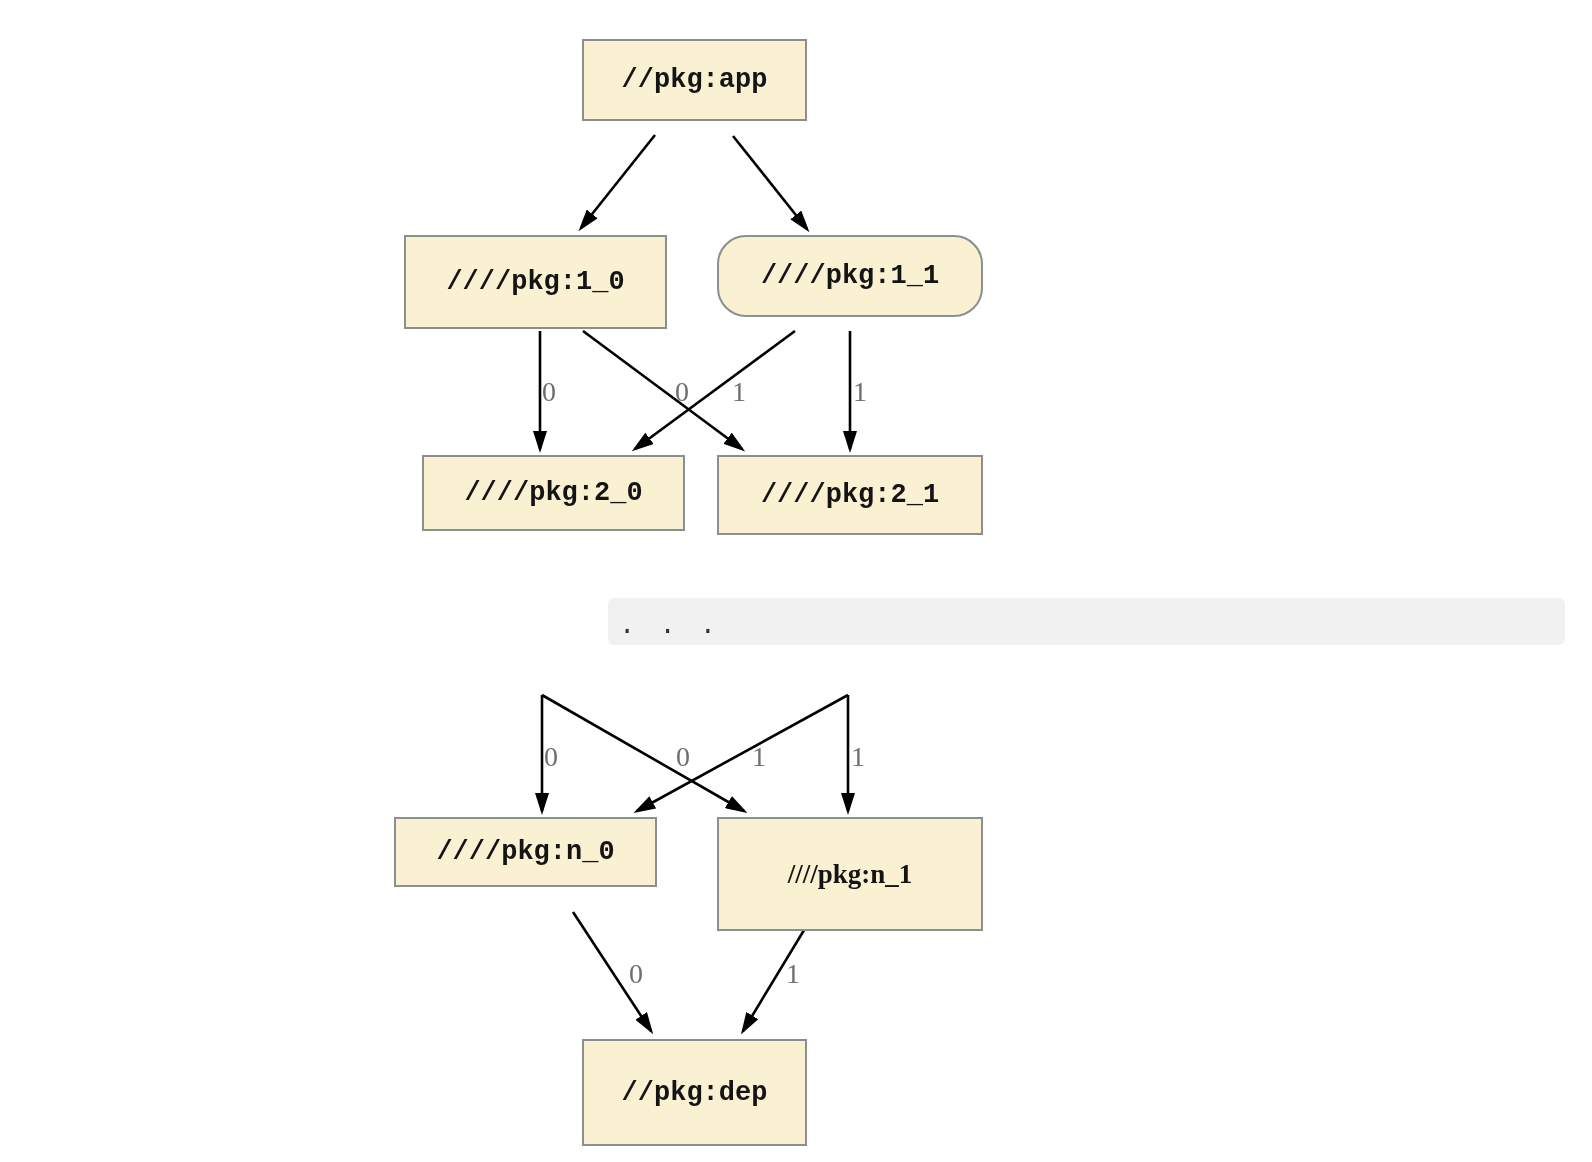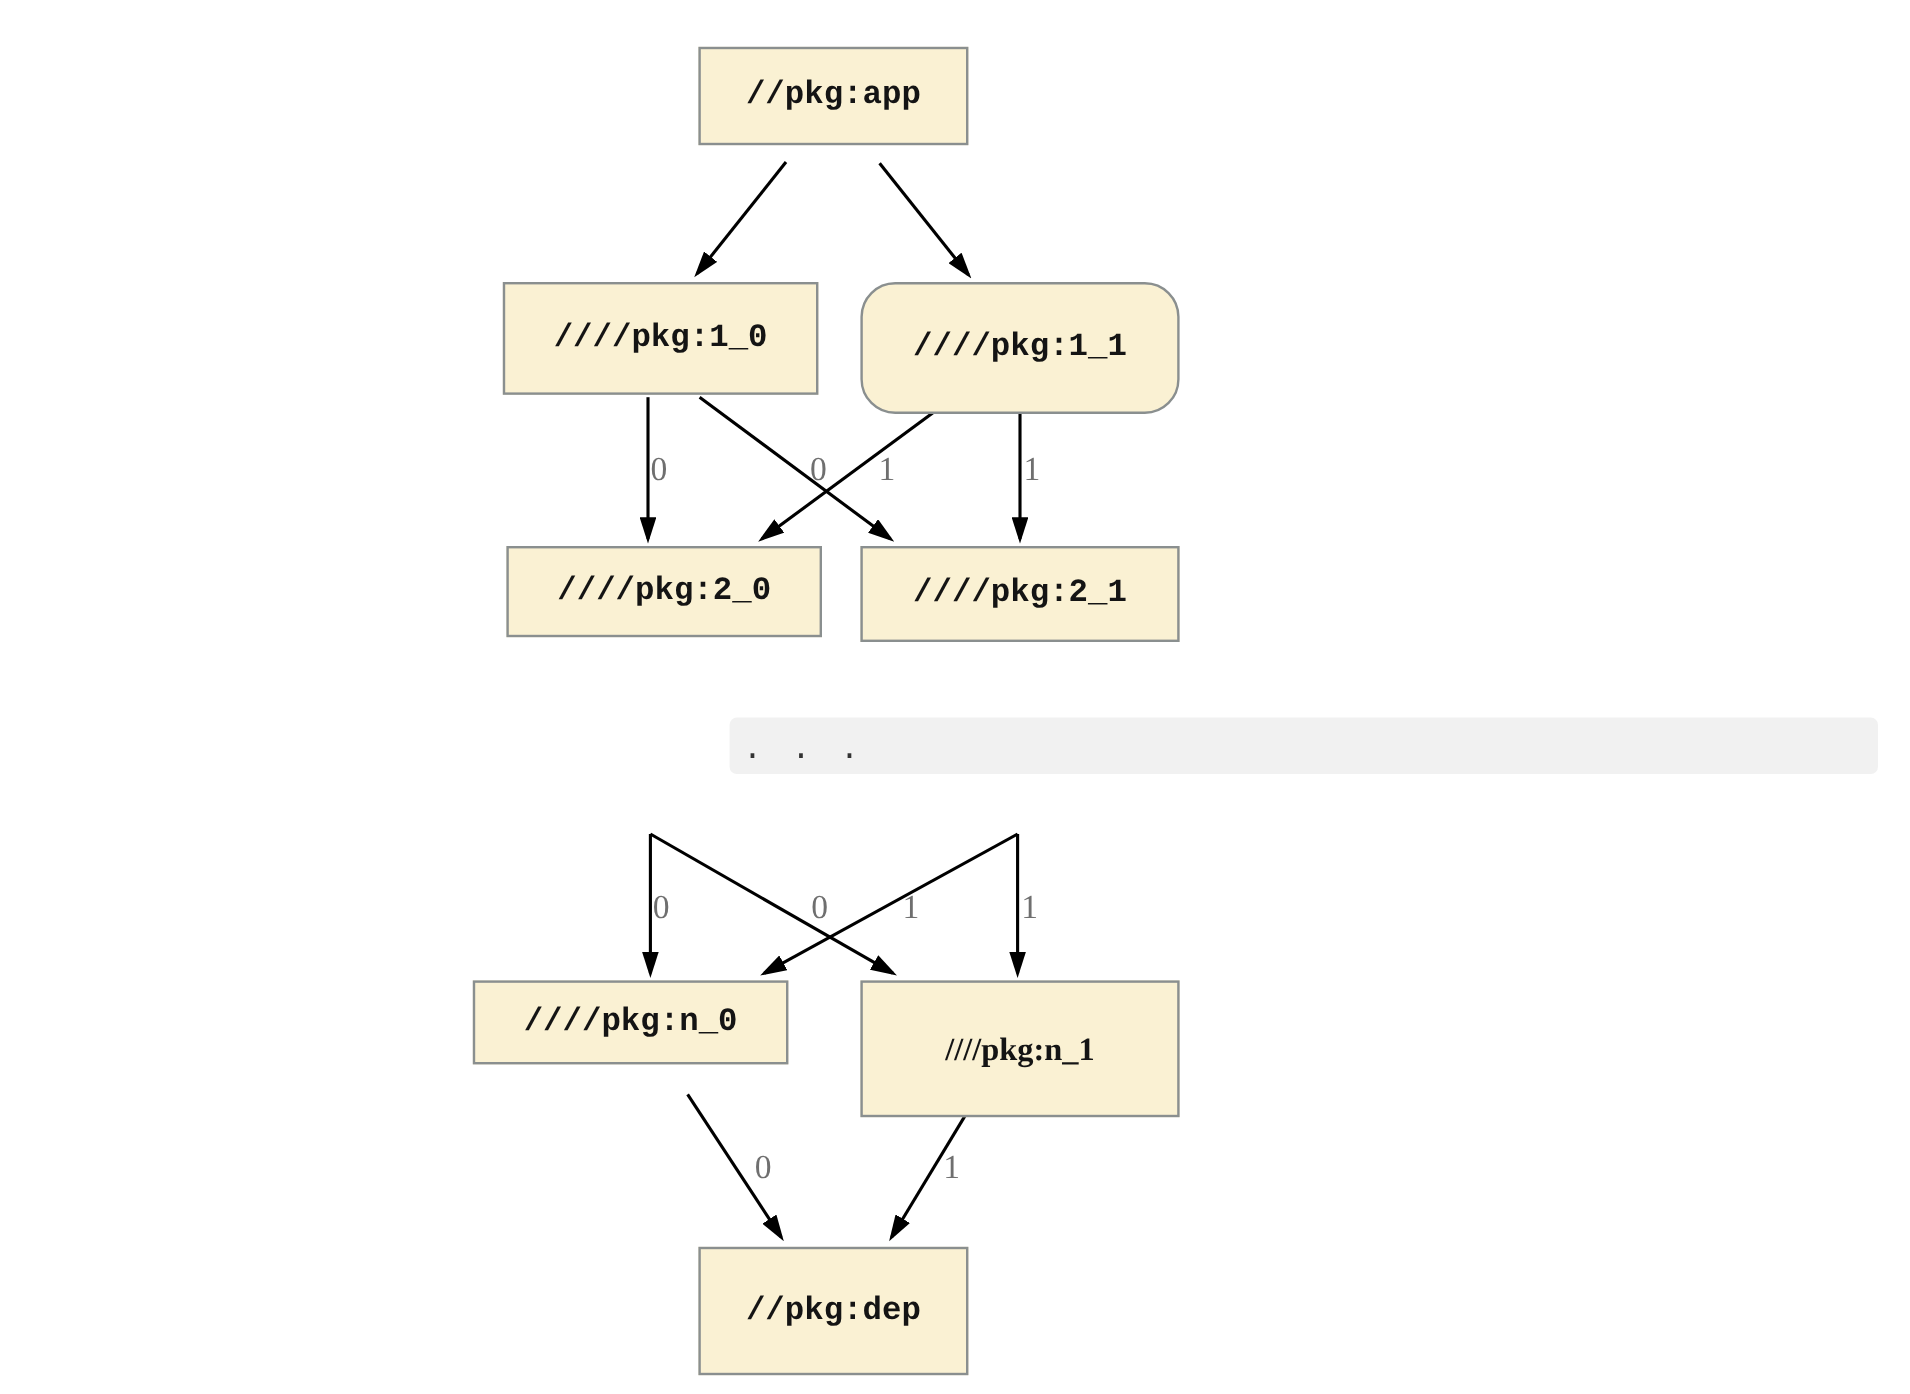--- a/index.html
+++ b/index.html
@@ -93,22 +93,22 @@
         <line x1="815" y1="912" x2="743" y2="1031" marker-end="url(#arrow)"></line>
       </g>
   </svg>
 
   <div class="ellipsis-band" id="ellipsis-band" style="left: 608px; top: 598px; width: 957px; height: 47px;">
     <span>.  .  .</span>
   </div>
 
   <div id="node-layer">
       <div class="node" style="left: 582px; top: 39px; width: 225px; height: 82px;">//pkg:app</div>
-      <div class="node" style="left: 419px; top: 235px; width: 263px; height: 94px;">////pkg:1_0</div>
-      <div class="node" style="left: 717px; top: 235px; width: 266px; height: 110px; border-radius: 29px;">////pkg:1_1</div>
+      <div class="node" style="left: 404px; top: 235px; width: 263px; height: 94px;">////pkg:1_0</div>
+      <div class="node" style="left: 717px; top: 235px; width: 266px; height: 82px; border-radius: 29px;">////pkg:1_1</div>
       <div class="node" style="left: 422px; top: 455px; width: 263px; height: 76px;">////pkg:2_0</div>
       <div class="node" style="left: 717px; top: 455px; width: 266px; height: 80px;">////pkg:2_1</div>
       <div class="node" style="left: 394px; top: 817px; width: 263px; height: 70px;">////pkg:n_0</div>
       <div class="node" style="left: 717px; top: 817px; width: 266px; height: 114px; font-family: Liberation Serif, serif;">////pkg:n_1</div>
       <div class="node" style="left: 582px; top: 1039px; width: 225px; height: 107px;">//pkg:dep</div>
     </div>
   <div id="label-layer">
       <span class="edge-label" style="left: 549px; top: 392px;">0</span>
       <span class="edge-label" style="left: 739px; top: 392px;">1</span>
       <span class="edge-label" style="left: 682px; top: 392px;">0</span>

